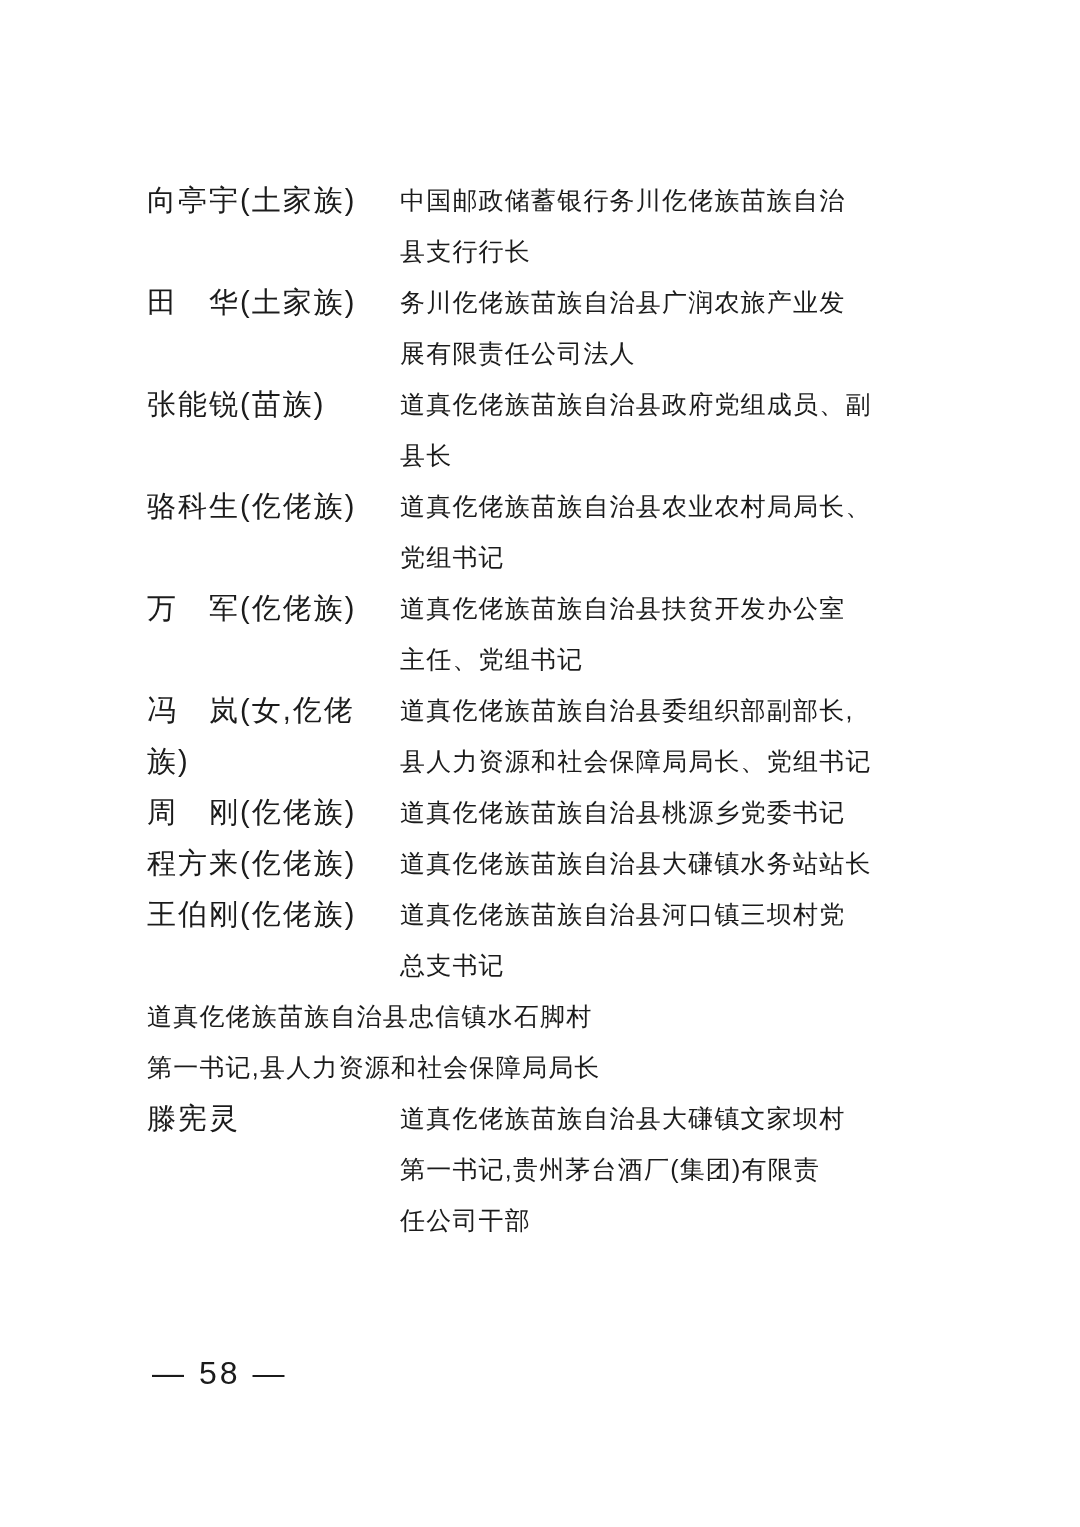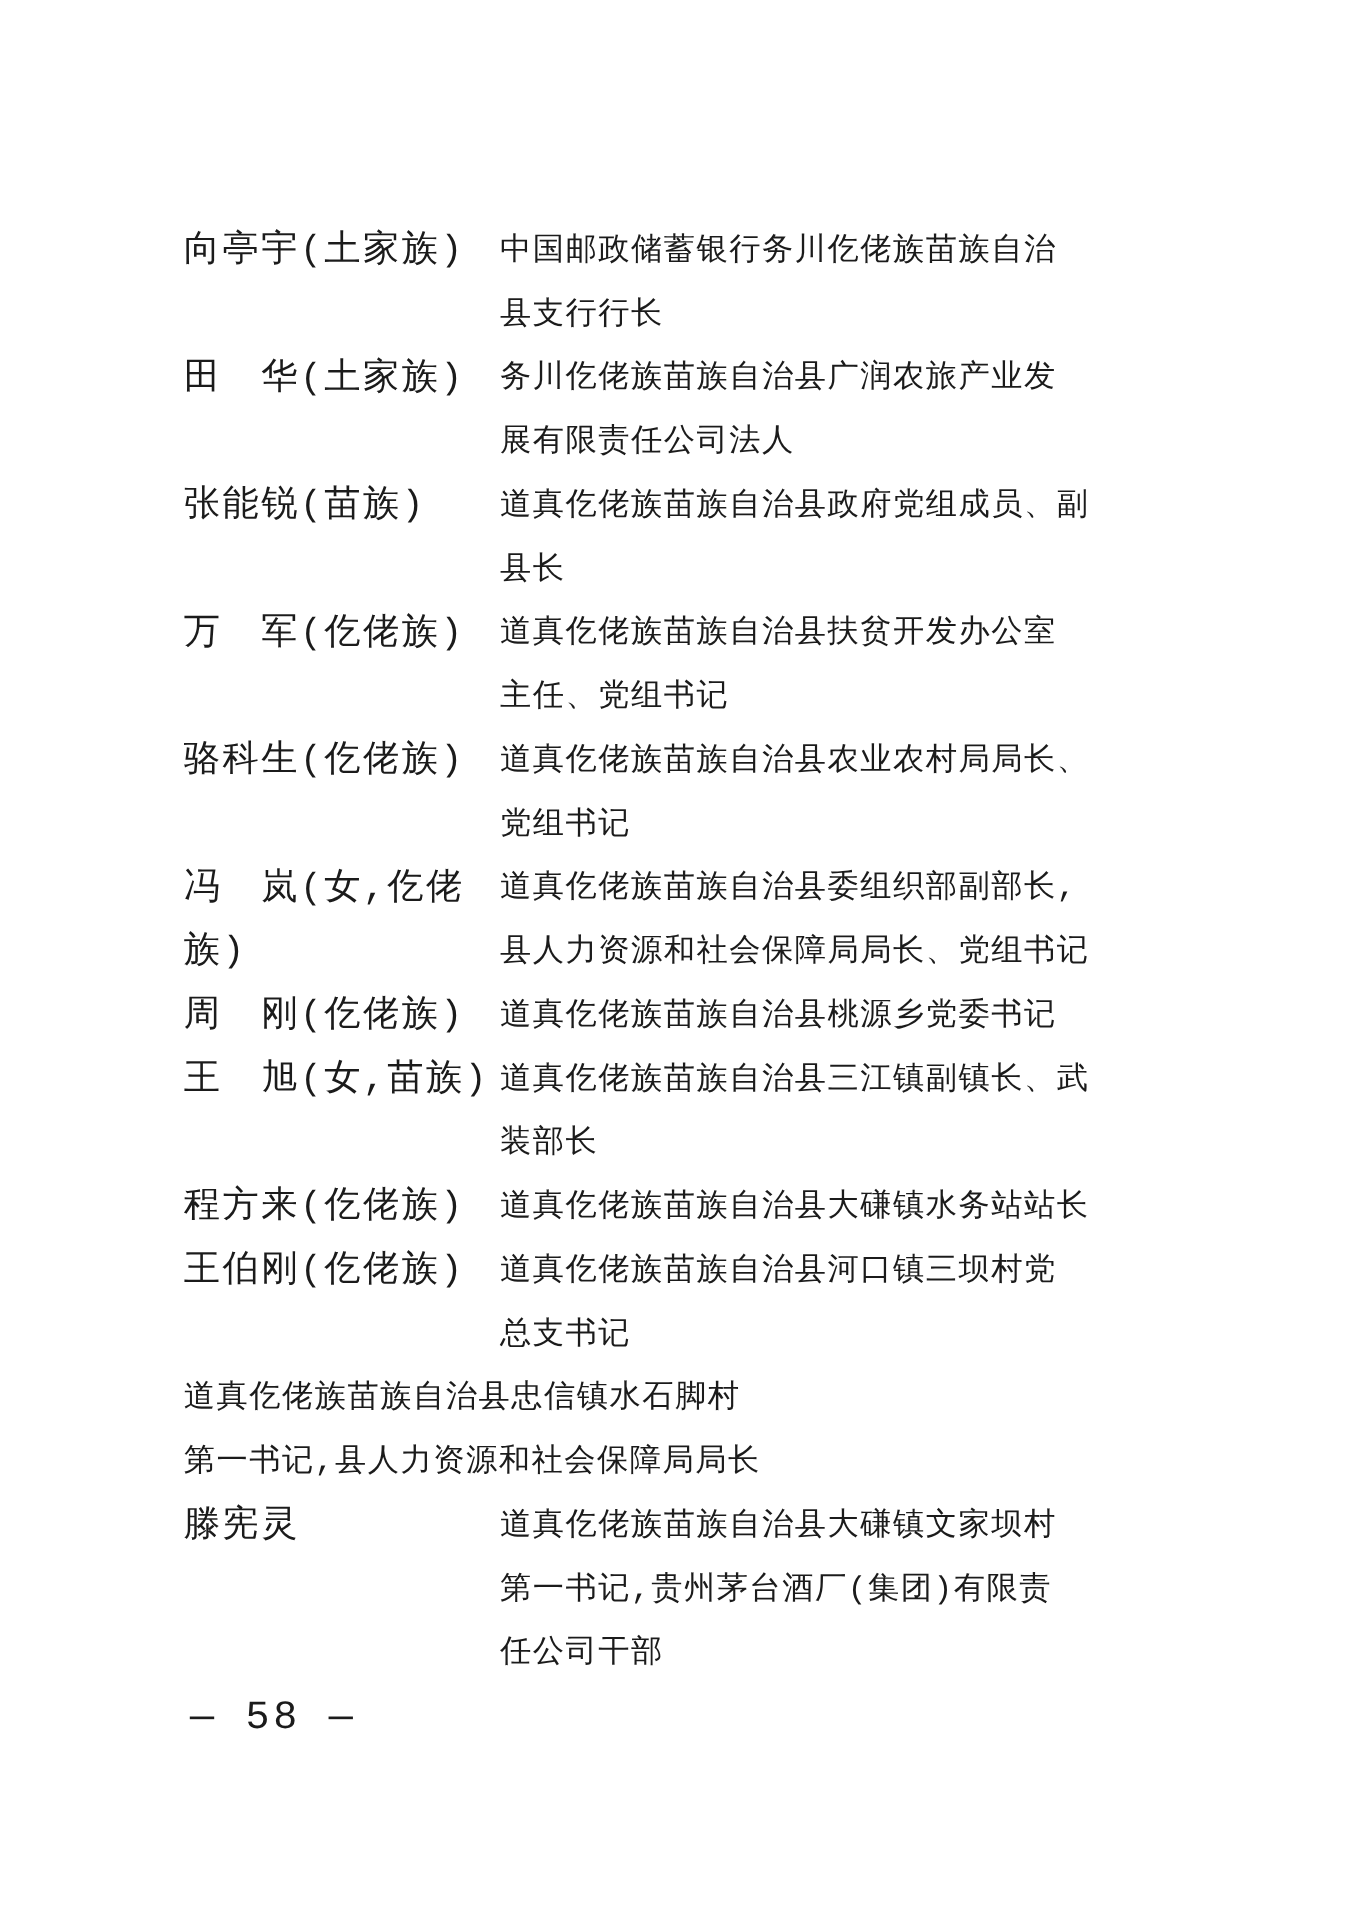--- a/index.html
+++ b/index.html
@@ -8,21 +8,21 @@
     padding: 0;
     background: #e8e8e8;
   }
   .page {
     position: relative;
     width: 1080px;
     height: 1527px;
     margin: 0 auto;
     background: #ffffff;
     overflow: hidden;
-    font-family: Liberation Mono, monospace;
+    font-family: Liberation Sans, sans-serif;
     color: #1b1b1b;
   }
   .roster {
     position: absolute;
     left: 147px;
     top: 175px;
     width: 822px;
   }
   .roster-entry {
     display: flex;
@@ -69,43 +69,38 @@
         <div class="person-name">田　华(土家族)</div>
         <div class="person-position">务川仡佬族苗族自治县广润农旅产业发
 展有限责任公司法人</div>
       </div>
       <div class="roster-entry">
         <div class="person-name">张能锐(苗族)</div>
         <div class="person-position">道真仡佬族苗族自治县政府党组成员、副
 县长</div>
       </div>
       <div class="roster-entry">
+        <div class="person-name">骆科生(仡佬族)</div>
+        <div class="person-position">道真仡佬族苗族自治县农业农村局局长、
+党组书记</div>
+      </div>
+      <div class="roster-entry">
         <div class="person-name">万　军(仡佬族)</div>
         <div class="person-position">道真仡佬族苗族自治县扶贫开发办公室
 主任、党组书记</div>
-      </div>
-      <div class="roster-entry">
-        <div class="person-name">骆科生(仡佬族)</div>
-        <div class="person-position">道真仡佬族苗族自治县农业农村局局长、
-党组书记</div>
       </div>
       <div class="roster-entry">
         <div class="person-name">冯　岚(女,仡佬
 族)</div>
         <div class="person-position">道真仡佬族苗族自治县委组织部副部长,
 县人力资源和社会保障局局长、党组书记</div>
       </div>
       <div class="roster-entry">
         <div class="person-name">周　刚(仡佬族)</div>
         <div class="person-position">道真仡佬族苗族自治县桃源乡党委书记</div>
-      </div>
-      <div class="roster-entry">
-        <div class="person-name">王　旭(女,苗族)</div>
-        <div class="person-position">道真仡佬族苗族自治县三江镇副镇长、武
-装部长</div>
       </div>
       <div class="roster-entry">
         <div class="person-name">程方来(仡佬族)</div>
         <div class="person-position">道真仡佬族苗族自治县大磏镇水务站站长</div>
       </div>
       <div class="roster-entry">
         <div class="person-name">王伯刚(仡佬族)</div>
         <div class="person-position">道真仡佬族苗族自治县河口镇三坝村党
 总支书记</div>
       </div>

